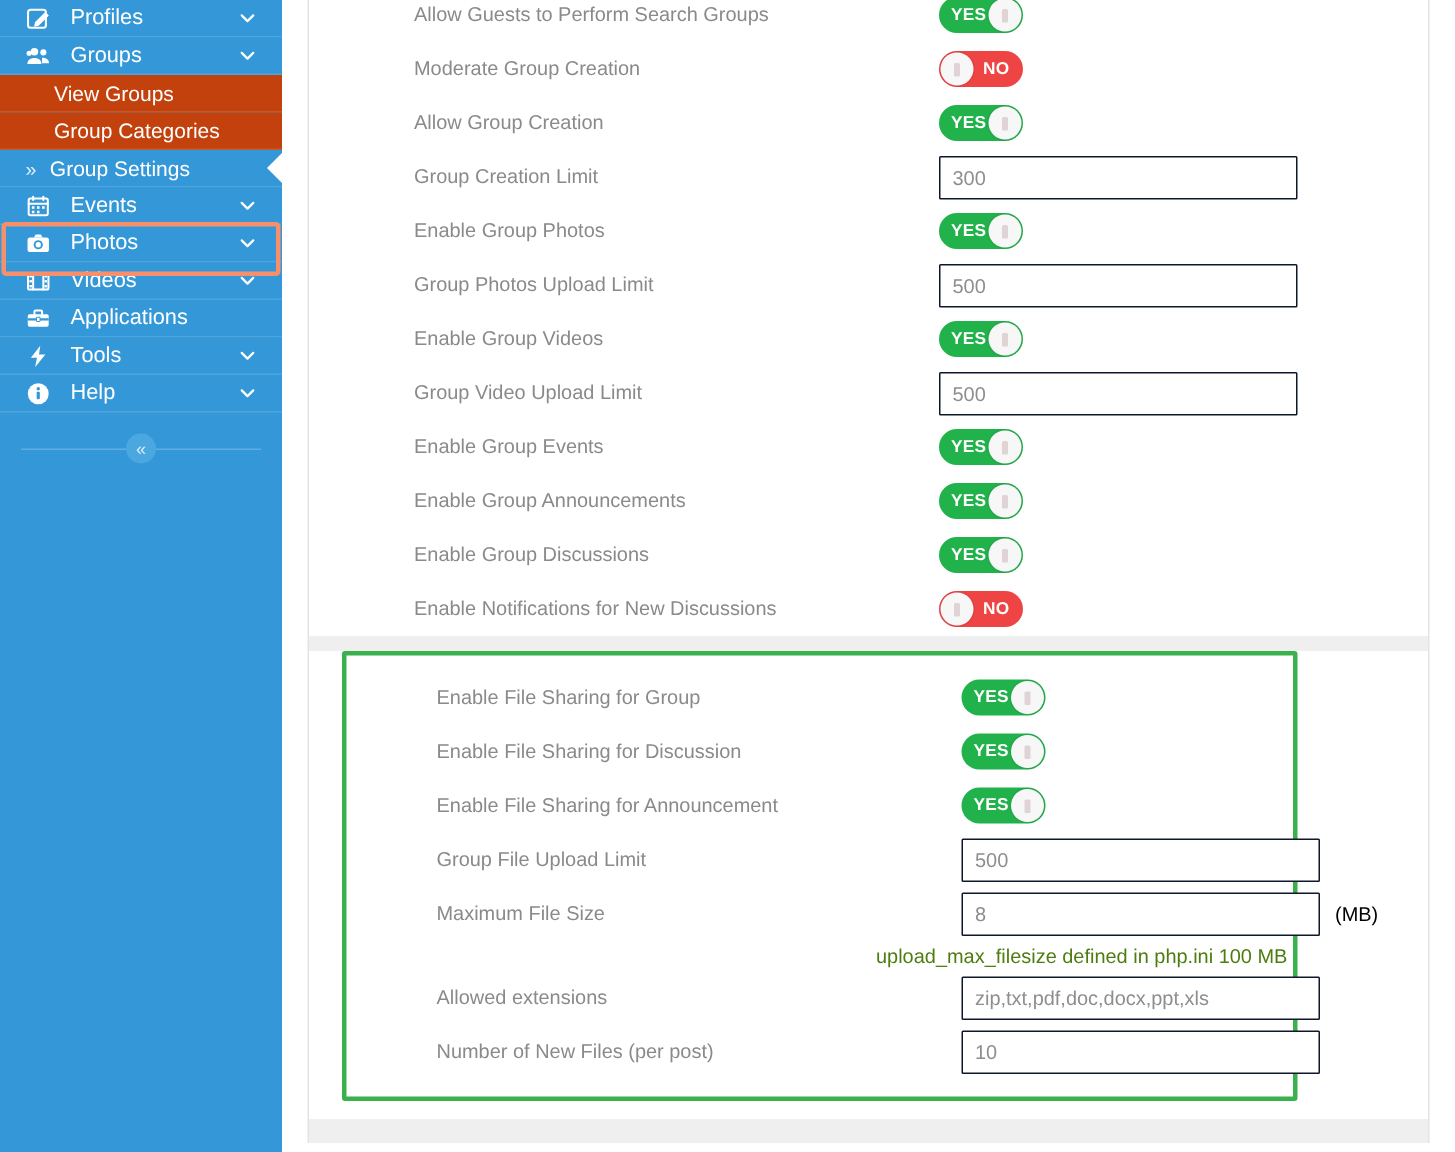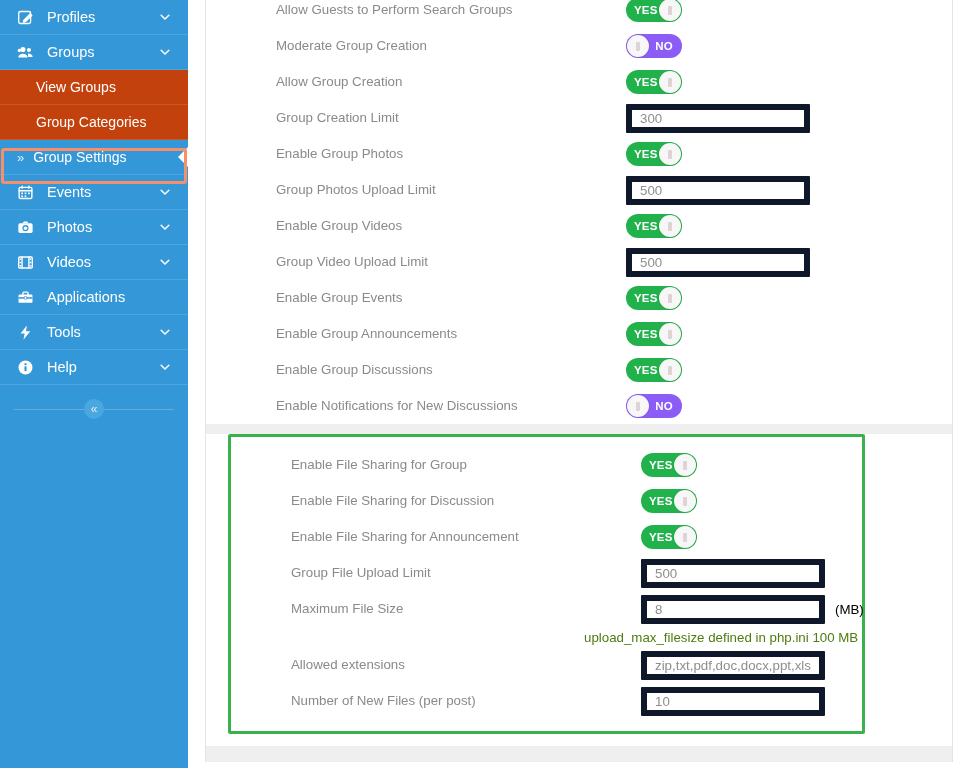--- a/index.html
+++ b/index.html
@@ -22,21 +22,21 @@
   #sidebar {
     position: absolute;
     left: 0; top: 0;
     width: 188px;
     height: 768px;
     background: #3498d8;
     overflow: hidden;
   }
   .nav-item {
     position: relative;
-    height: 35px;
+    height: 25px;
     display: flex;
     align-items: center;
     padding-left: 14px;
     color: #ffffff;
     font-size: 14.5px;
     border-bottom: 1px solid rgba(255,255,255,0.13);
     cursor: pointer;
     white-space: nowrap;
   }
   .nav-item.parent { background: #3498d8; }
@@ -169,21 +169,21 @@
     position: relative;
     display: inline-flex;
     align-items: center;
     width: 56px;
     height: 24px;
     border-radius: 12px;
     cursor: pointer;
     user-select: none;
   }
   .toggle.on  { background: #22b24c; }
-  .toggle.off { background: #8b5cf6; }
+  .toggle.off { background: #ef4444; }
   .toggle .tlabel {
     position: absolute;
     font-size: 11.5px;
     font-weight: bold;
     color: #ffffff;
     letter-spacing: 0.2px;
   }
   .toggle.on  .tlabel { left: 8px; }
   .toggle.off .tlabel { right: 9px; }
   .toggle .knob {
@@ -201,23 +201,23 @@
   .toggle.off .knob { left: 1px; }
   .toggle .knob::after {
     content: "";
     width: 4px; height: 9px;
     background: #dfd3d6;
     border-radius: 1px;
   }
 
   
   .tinput {
-    width: 184px;
+    width: 239px;
     height: 29px;
-    border: 6px solid #0f172a;
+    border: 1px solid #0f172a;
     background: #ffffff;
     color: #8e8e8e;
     font-size: 13.3px;
     font-family: "Liberation Sans", sans-serif;
     padding: 0 8px;
     border-radius: 1px;
     outline: none;
   }
   .unit {
     margin-left: 10px;

